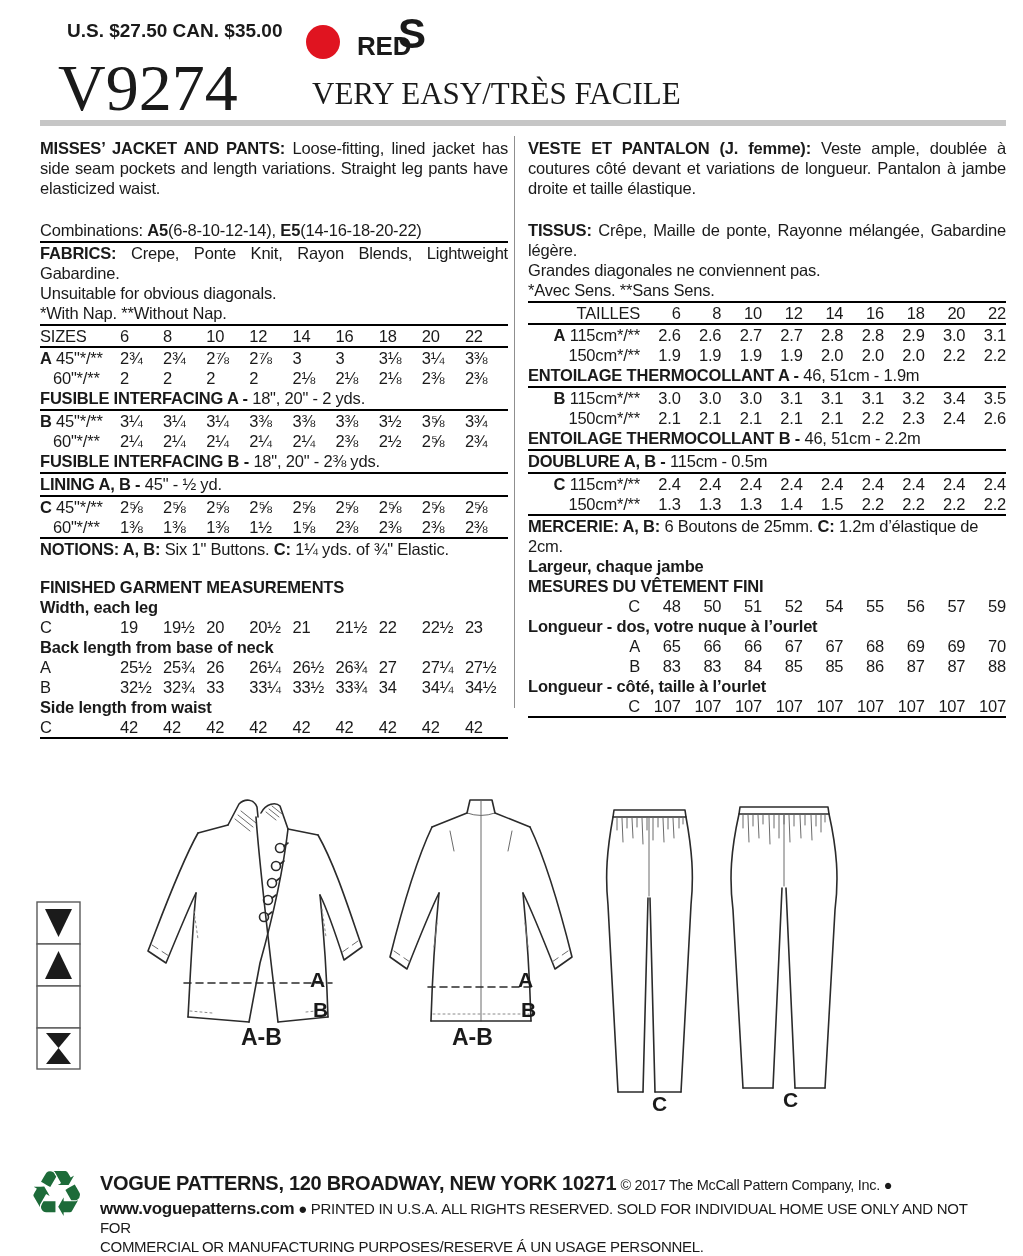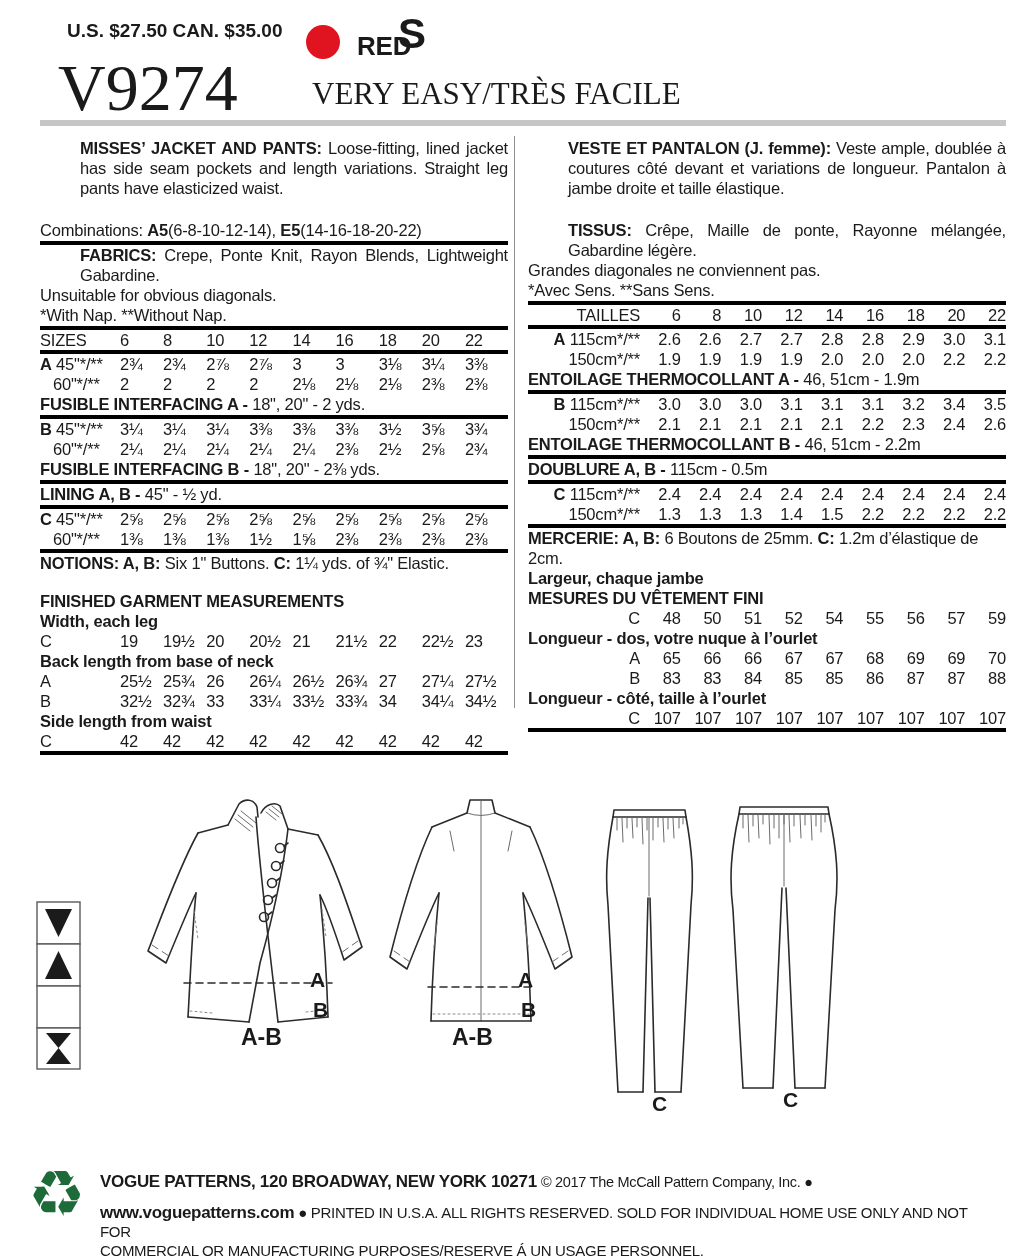--- a/index.html
+++ b/index.html
@@ -18,23 +18,23 @@
   .size-letter { left:398px; top:10px; font-size:42px; font-weight:bold; }
   .pattern-number { left:58px; top:50px; font-family:"Liberation Serif", serif; font-size:66px; font-weight:500; letter-spacing:0; }
   .tagline { left:312px; top:76px; font-family:"Liberation Serif", serif; font-size:31px; font-weight:normal; letter-spacing:0; }
   .gray-bar { left:40px; top:120px; width:966px; height:6px; background:#c6c6c6; }
   .v-divider { left:514px; top:136px; width:1px; height:572px; background:#8f8f8f; }
 
   
   .col { font-size:16.5px; line-height:20px; }
   .col-left  { left:40px;  top:138px; width:468px; }
   .col-right { left:528px; top:138px; width:478px; }
-  .col p.just { text-align:justify;margin-left:40px; }
+  .col p.just { text-align:justify; }
   .intro { margin-bottom:22px; }
-  .rule { border-bottom:4px solid #000000; }
+  .rule { border-bottom:2px solid #000000; }
   .lineblock { padding-bottom:1px; }
 
   
   .trow { display:grid; align-items:baseline; }
   .col-left  .trow { grid-template-columns:80px repeat(9,1fr); }
   .col-right .trow { grid-template-columns:112px repeat(9,1fr);text-align:right; }
   .trow .lab { white-space:nowrap; }
   .trow .lab.indent { padding-left:13px; }
   .cells { display:contents; }
   .fgm-title { font-weight:bold; margin-top:18px; }
@@ -50,23 +50,23 @@
   .art .dash  { stroke-dasharray:7 5; }
   .art .dot-l { stroke-dasharray:2 3; stroke-width:1; stroke:#8a8a8a; }
   .art .fillb { fill:#1b1b1b; stroke:none; }
   .art .box   { fill:#ffffff; stroke:#5a5a5a; stroke-width:1.4; }
   .draw-label { font-size:21px; font-weight:bold; }
   .draw-caption { font-size:23px; font-weight:bold; letter-spacing:0; }
 
   
   .recycle { left:28px; top:1162px; font-size:64px; line-height:64px; color:#1d6b39; font-family:"DejaVu Sans", sans-serif; }
   .footer-text { left:100px; top:1172px; width:900px; letter-spacing:-0.3px; }
-  .f-line1 b { font-size:17px; }
+  .f-line1 b { font-size:20px; }
   .f-line1 span { font-size:14.5px;text-align:center; }
-  .f-line2 { margin-top:11px; font-size:15px; }
+  .f-line2 { margin-top:4px; font-size:15px; }
   .f-line2 b { font-size:17px; }
   .f-line3 { margin-top:2px; font-size:15px; }
 </style>
 </head>
 <body>
 
 <div class="abs price">U.S. $27.50 CAN. $35.00</div>
 <div class="abs dot" style="background:#e01420;" title="RED"></div>
 <div class="abs dot-label">RED</div>
 <div class="abs size-letter">S</div>

